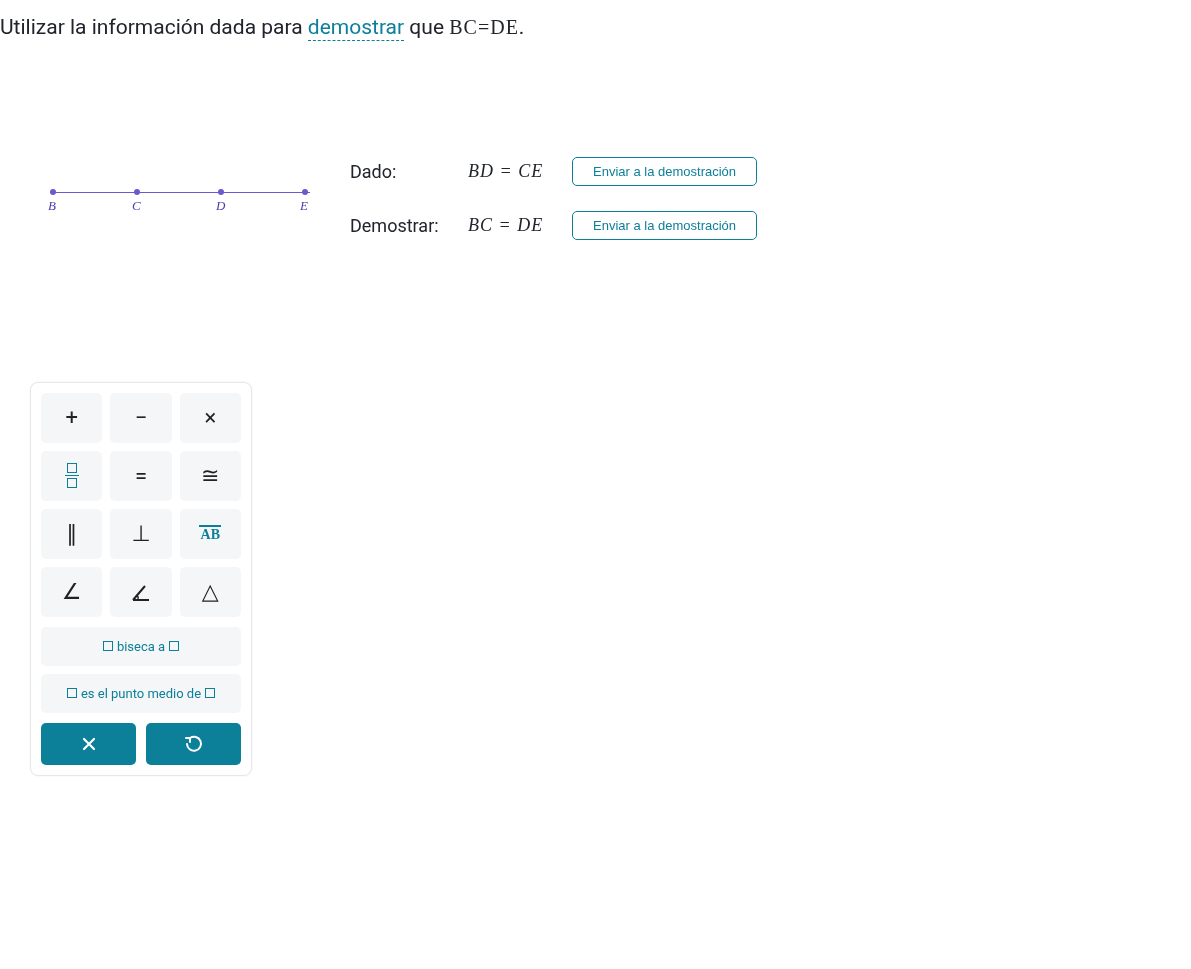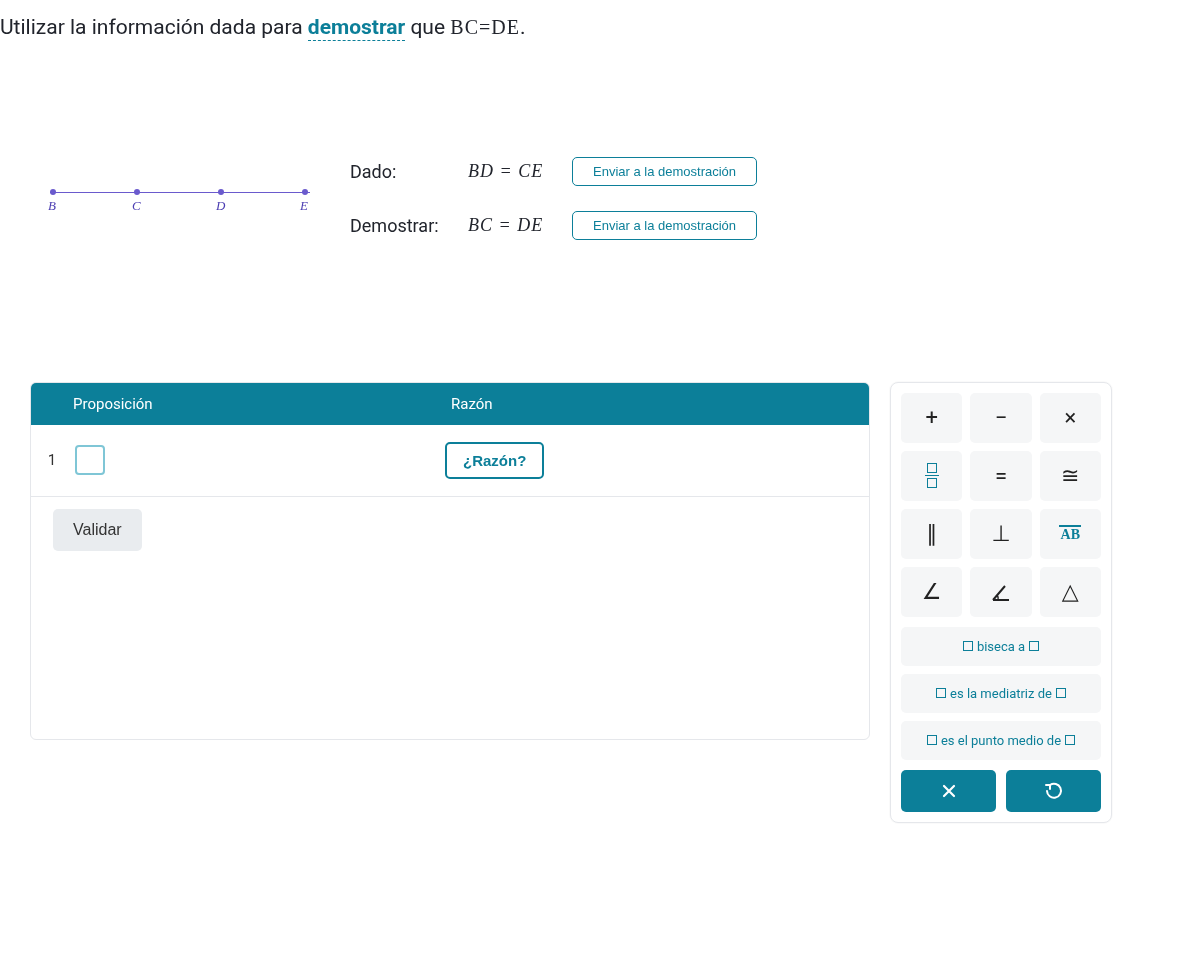--- a/index.html
+++ b/index.html
@@ -29,21 +29,20 @@
     line-height: 1.5;
     color: var(--text);
     margin: 0 0 40px 0;
     white-space: nowrap;
   }
   .prompt .link {
     color: var(--link);
     text-decoration: none;
     border-bottom: 1px dashed var(--link);
     padding-bottom: 1px;
-    font-weight: bold;
   }
   .prompt .math { font-family: "Times New Roman", Times, serif; font-size: 20px; letter-spacing: 1px; }
 
   
   .top-area {
     display: flex;
     align-items: flex-start;
     margin-left: 50px;
     margin-top: 110px;
     gap: 40px;
@@ -226,38 +225,20 @@
       </div>
       <div class="given-row">
         <div class="given-label">Demostrar:</div>
         <div class="given-expr">BC = DE</div>
         <button class="send-btn">Enviar a la demostración</button>
       </div>
     </div>
   </div>
 
   <div class="lower">
-    <div class="proof-panel">
-      <div class="proof-header">
-        <div class="col-prop">Proposición</div>
-        <div class="col-reason">Razón</div>
-      </div>
-      <div class="proof-row">
-        <div class="num">1</div>
-        <div>
-            <div class="prop-input"></div>
-          </div>
-        <div class="reason-cell">
-          <button class="reason-btn">¿Razón?</button>
-        </div>
-      </div>
-      <div class="validate-row">
-        <button class="validate-btn">Validar</button>
-      </div>
-    </div>
 
     <div class="keypad">
       <div class="key-grid">
         <button class="key">+</button>
         <button class="key">−</button>
         <button class="key">×</button>
 
         <button class="key">
           <span class="frac">
             <span class="sq"></span>
@@ -288,25 +269,20 @@
       </div>
 
       <div class="phrase-col">
         <button class="phrase">
           <span class="sq"></span>
           <span>biseca a</span>
           <span class="sq"></span>
         </button>
         <button class="phrase">
           <span class="sq"></span>
-          <span>es la mediatriz de</span>
-          <span class="sq"></span>
-        </button>
-        <button class="phrase">
-          <span class="sq"></span>
           <span>es el punto medio de</span>
           <span class="sq"></span>
         </button>
       </div>
 
       <div class="action-row">
         <button class="action-btn">
           <svg width="18" height="18" viewBox="0 0 18 18">
             <path d="M4 4 L14 14 M14 4 L4 14" stroke="#fff" stroke-width="2.2" stroke-linecap="round"></path>
           </svg>

